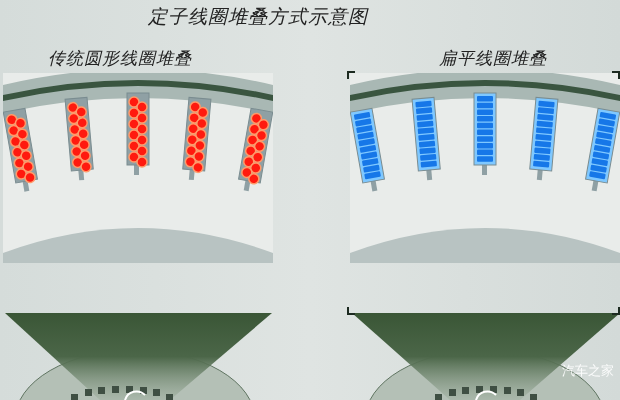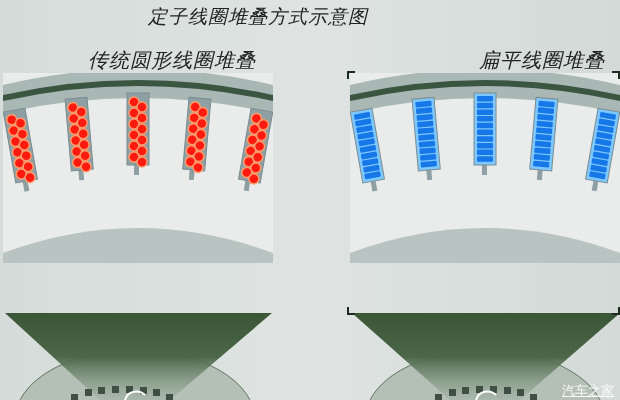--- a/index.html
+++ b/index.html
@@ -6,31 +6,31 @@
   body {
     width:620px; height:400px; overflow:hidden; position:relative;
     background: linear-gradient(90deg,#d5dcda 0%,#dfe4e2 50%,#d3dad8 100%);
     font-family: "DejaVu Sans", sans-serif;
   }
   .title {
     position:absolute; top:4px; left:0; width:516px; text-align:center;
     font-size:19px; color:#222; font-style:italic; letter-spacing:1px;
   }
   .sub {
-    position:absolute; top:47px; font-size:20px; color:#222; font-style:italic; letter-spacing:1px;margin-left:40px;
+    position:absolute; top:47px; font-size:17px; color:#222; font-style:italic; letter-spacing:1px;
   }
   .panel {
     position:absolute; top:73px; width:270px; height:190px; overflow:hidden;
     background:#e9ecea;
   }
   .panel svg { position:absolute; left:0; top:0; }
   .bracket { position:absolute; width:6px; height:6px; border-color:#1c2a20; border-style:solid; }
   .zoomview { position:absolute; top:0; left:0; }
   .watermark {
-    position:absolute; right:6px; bottom:0; color:#fff; font-size:13px; opacity:.9;text-decoration:underline;
+    position:absolute; right:6px; bottom:20px; color:#fff; font-size:13px; opacity:.9;
   }
 </style>
 </head>
 <body>
 
 <div class="title">定子线圈堆叠方式示意图</div>
 <div class="sub" style="left:48px;">传统圆形线圈堆叠</div>
 <div class="sub" style="left:439px;">扁平线圈堆叠</div>
 
 <svg class="zoomview" width="620" height="400">

